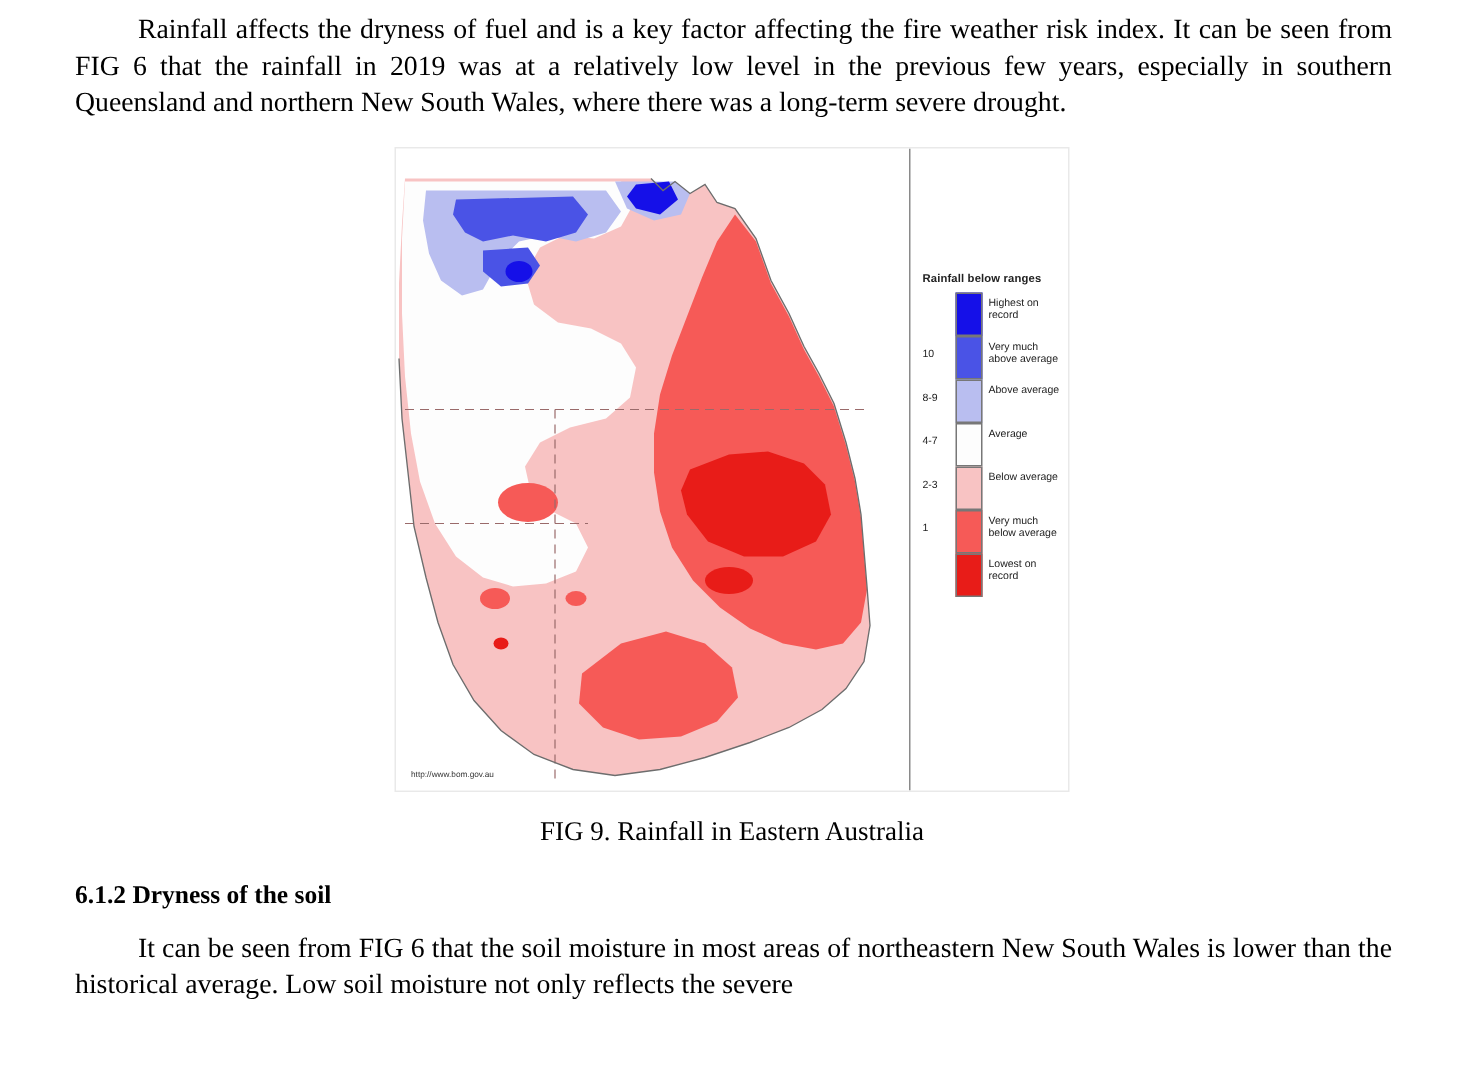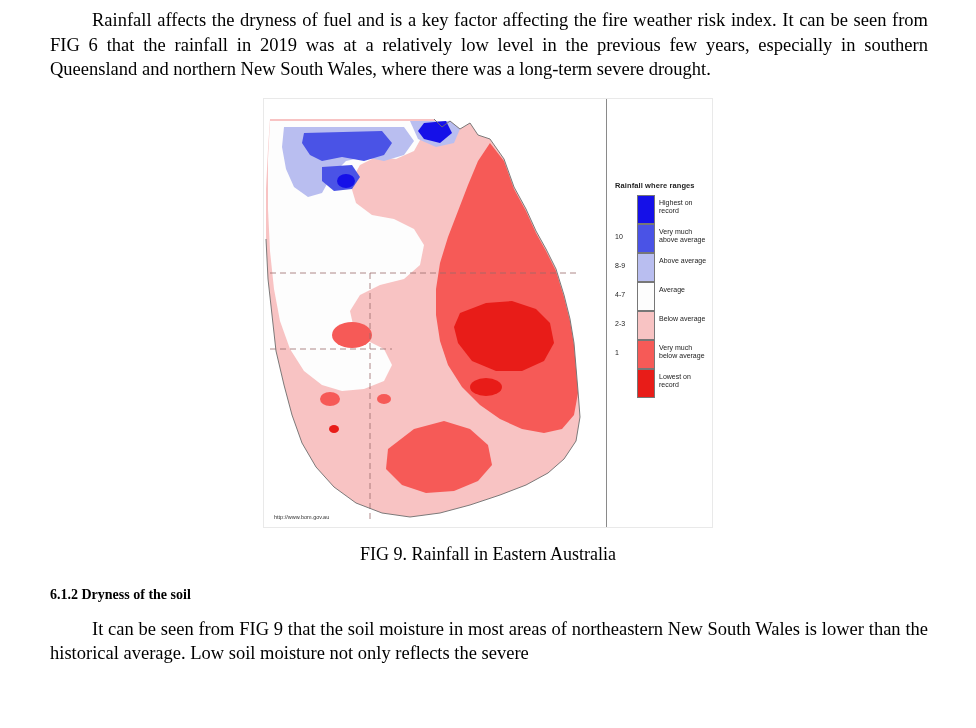--- a/index.html
+++ b/index.html
@@ -123,21 +123,21 @@
   }
 
   .fig-caption {
     margin-top: 16px;
     text-align: center;
     font-size: 18px;
   }
 
   .heading {
     margin-top: 22px;
-    font-size: 14px;
+    font-size: 17px;
     font-weight: bold;
     padding-left: 10px;
   }
   .para-2 {
     margin-top: 14px;
   }
 </style>
 </head>
 <body>
 
@@ -218,21 +218,21 @@
             L 312,268 L 314,292 L 316,318 L 312,342 L 300,360
             L 284,374 L 262,386 L 236,396 L 206,406 L 176,414
             L 146,418 L 118,414 L 92,404 L 70,388 L 52,368
             L 38,344 L 28,316 L 20,286 L 12,252 L 8,216
             L 4,180 L 2,140"></path>
         </svg>
         <div class="map-url">http://www.bom.gov.au</div>
       </div>
 
       <div class="legend-area">
-        <div class="legend-title">Rainfall where ranges</div>
+        <div class="legend-title">Rainfall below ranges</div>
         <div class="legend-rows">
 
           <div class="legend-row">
             <span class="legend-decile"></span>
             <span class="legend-swatch" style="background:#1510e8"></span>
             <span class="legend-label">Highest on record</span>
           </div>
 
           <div class="legend-row">
             <span class="legend-decile">10</span>
@@ -273,15 +273,15 @@
         </div>
       </div>
 
     </div>
   </div>
 
   <div class="fig-caption">FIG 9. Rainfall in Eastern Australia</div>
 
   <div class="heading">6.1.2 Dryness of the soil</div>
 
-  <p class="para para-2"><span class="indent"></span><span>It can be seen from FIG 9 that the soil moisture in most areas of northeastern New South Wales is lower than the historical average. Low soil moisture not only reflects the severe</span></p>
+  <p class="para para-2"><span class="indent"></span><span>It can be seen from FIG 6 that the soil moisture in most areas of northeastern New South Wales is lower than the historical average. Low soil moisture not only reflects the severe</span></p>
 
 </div>
 
 </body></html>

